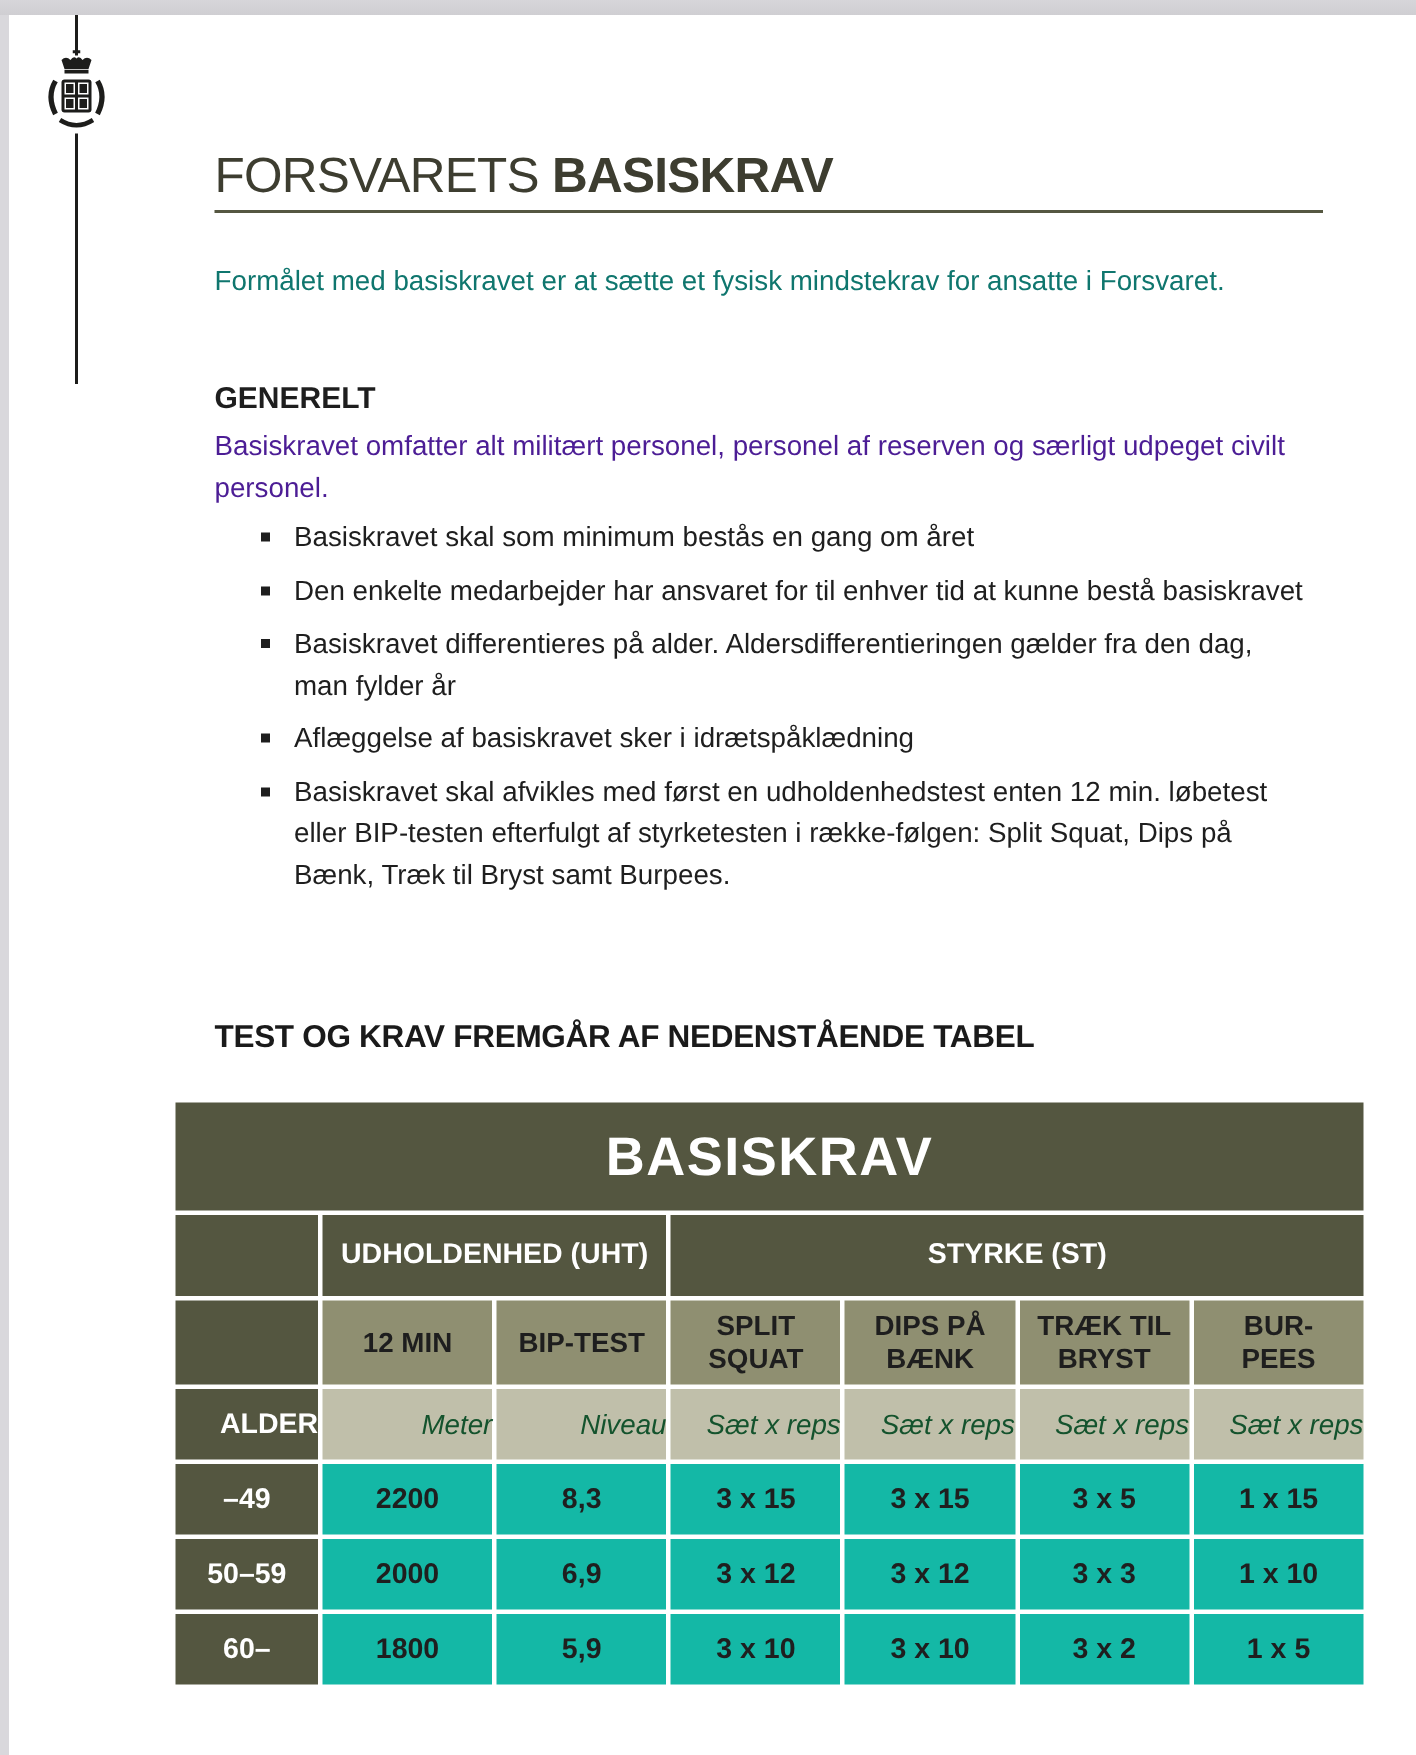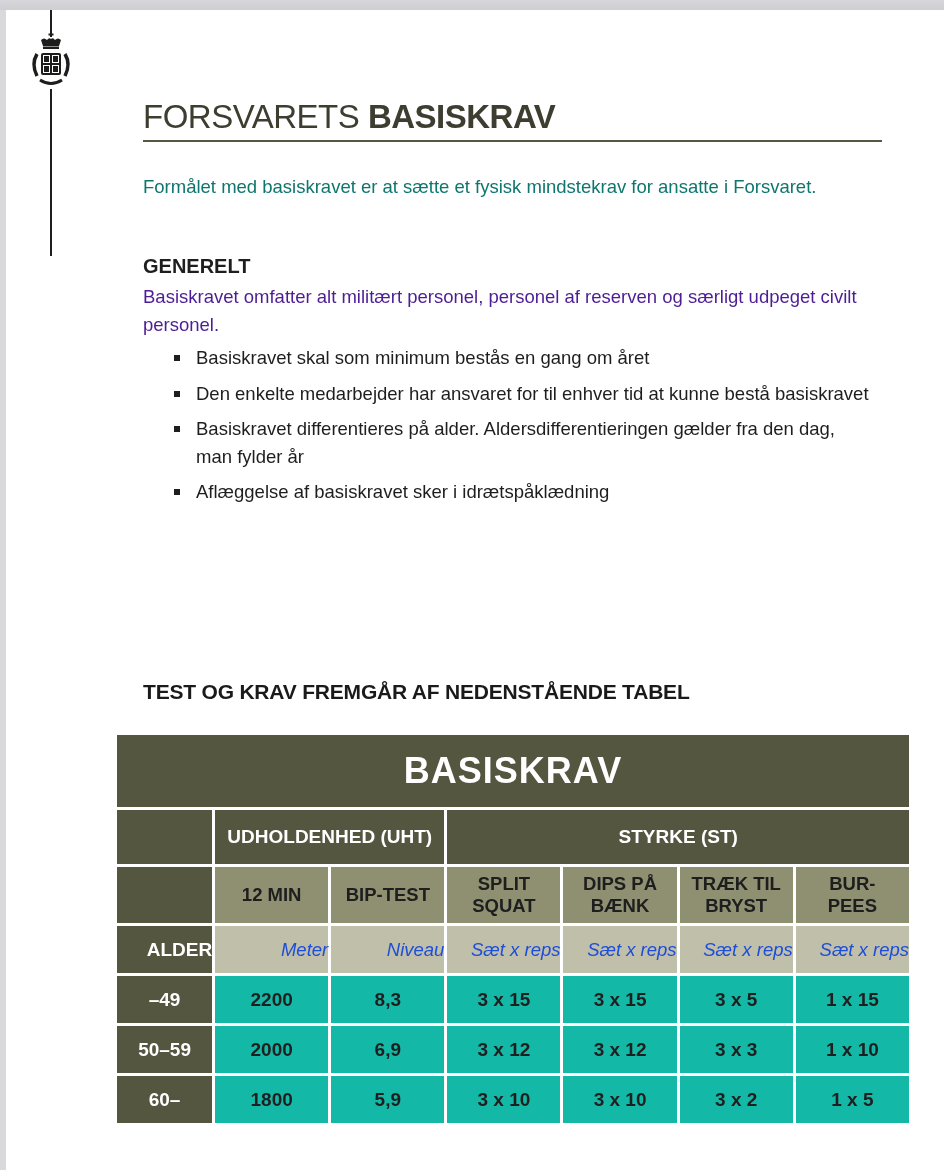--- a/index.html
+++ b/index.html
@@ -64,21 +64,21 @@
   }
 
   .tbl {
     position: absolute; left: 114px; top: 732px; width: 798px;
     border-collapse: separate; border-spacing: 3px;
     background: #ffffff; table-layout: fixed;
   }
   .tbl td { text-align: center; vertical-align: middle; padding: 0; }
   .c-dark { background: #545640; color: #ffffff; font-weight: bold; }
   .c-mid { background: #8f8f71; color: #1e1e1e; font-weight: bold; }
-  .c-light { background: #c0bfaa; color: #1d4ed8; font-style: italic; }
+  .c-light { background: #c0bfaa; color: #14532d; font-style: italic; }
   .c-pale { background: #14b8a6; color: #1f1f1f; font-weight: bold; margin-top: 20px; }
   .row-title td { height: 72px; font-size: 36px; letter-spacing: 1px; }
   .row-group td { height: 54px; font-size: 19px; }
   .row-head td { height: 56px; font-size: 18.5px; line-height: 22px; }
   .row-unit td { height: 47px; font-size: 18.5px; text-align: right; }
   .row-unit td.c-dark { font-style: normal; font-size: 19px; }
   .row-data td { height: 47px; font-size: 19px; }
 </style>
 </head>
 <body>
@@ -117,20 +117,21 @@
 <div class="intro">Formålet med basiskravet er at sætte et fysisk mindstekrav for ansatte i Forsvaret.</div>
 
 <div class="section-h">GENERELT</div>
 <div class="general-text">Basiskravet omfatter alt militært personel, personel af reserven og særligt udpeget civilt personel.</div>
 
 <ul class="bullets">
   <li><span class="sq"></span><span>Basiskravet skal som minimum bestås en gang om året</span></li>
   <li><span class="sq"></span><span>Den enkelte medarbejder har ansvaret for til enhver tid at kunne bestå basiskravet</span></li>
   <li><span class="sq"></span><span>Basiskravet differentieres på alder. Aldersdifferentieringen gælder fra den dag, man fylder år</span></li>
   <li><span class="sq"></span><span>Aflæggelse af basiskravet sker i idrætspåklædning</span></li>
+  <li><span class="sq"></span><span>Basiskravet skal afvikles med først en udholdenhedstest enten 12 min. løbetest eller BIP-testen efterfulgt af styrketesten i række-følgen: Split Squat, Dips på Bænk, Træk til Bryst samt Burpees.</span></li>
 </ul>
 
 <div class="table-h">TEST OG KRAV FREMGÅR AF NEDENSTÅENDE TABEL</div>
 
 <table class="tbl">
   <colgroup>
     <col style="width:95px">
       <col style="width:113px">
       <col style="width:113px">
       <col style="width:113px">

